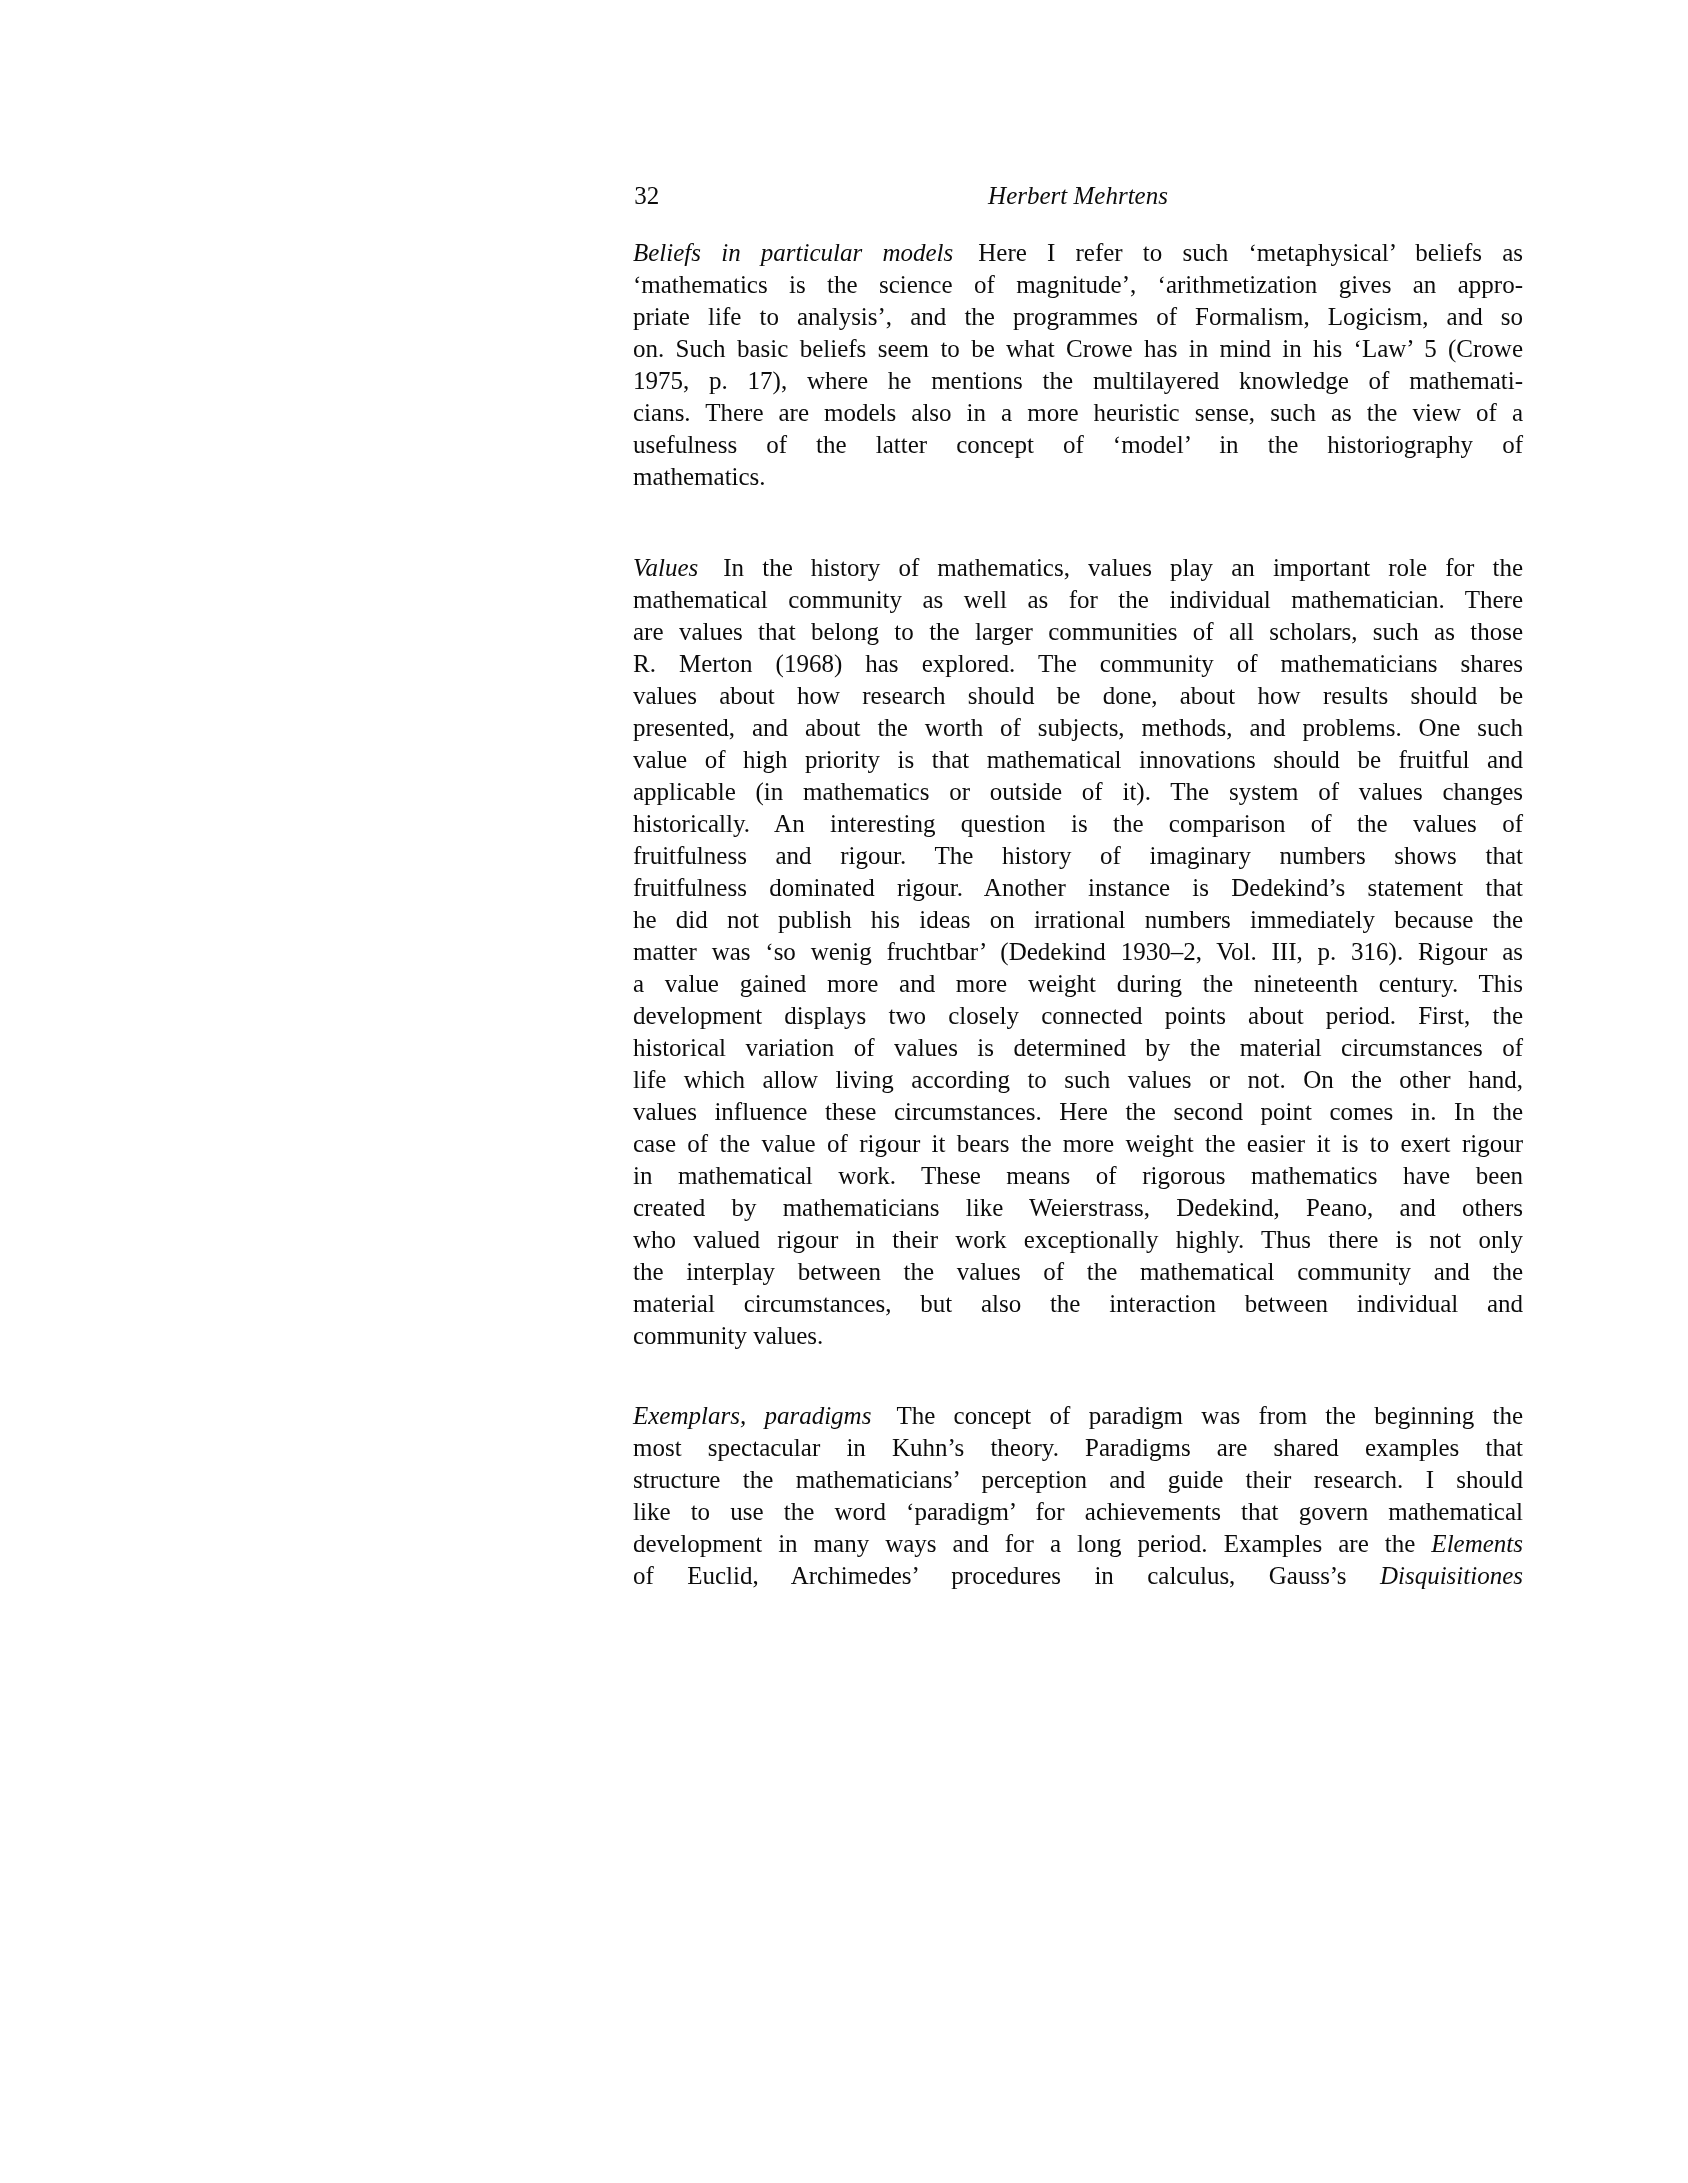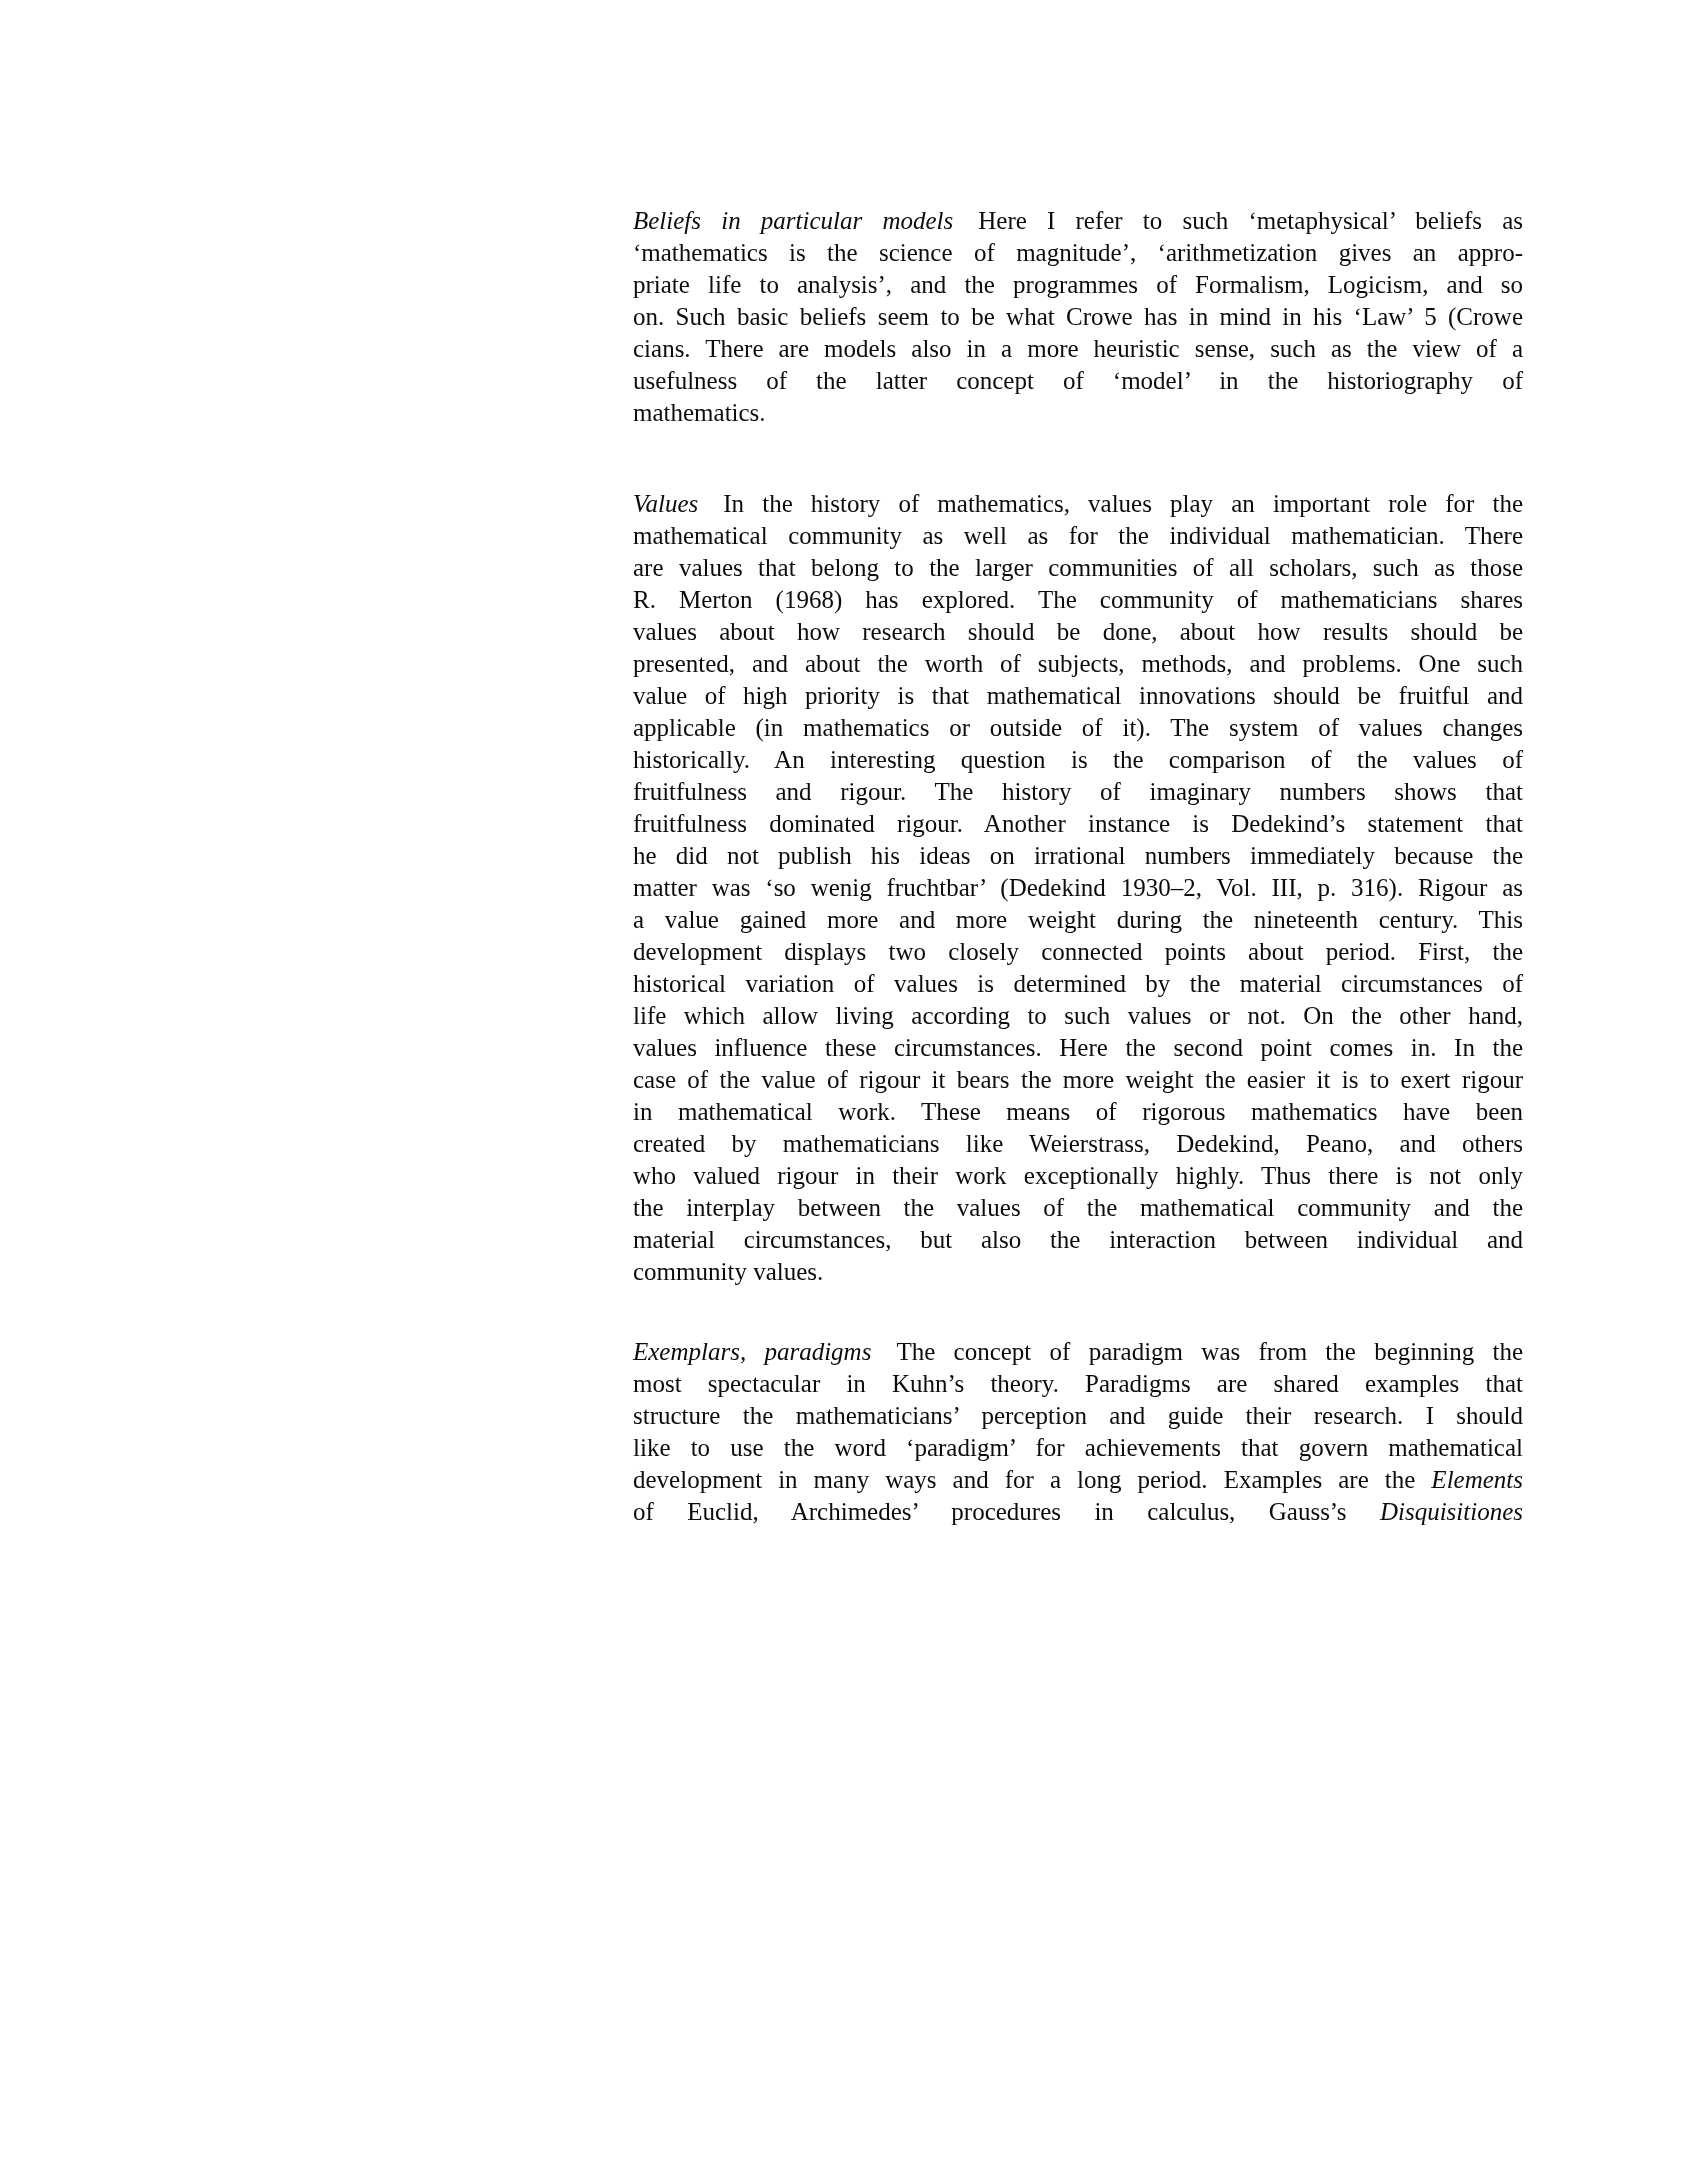--- a/index.html
+++ b/index.html
@@ -59,26 +59,31 @@
     -moz-text-align-last: left;
   }
   .seg.italic { font-style: italic; }
   .seg.lead { margin-right: 1.0em; }
 </style>
 </head>
 <body>
 
 <div class="page">
   <div class="text-block">
+    <div class="running-header">
+      <span class="pagenum">32</span>
+      <span class="runhead">Herbert Mehrtens</span>
+    </div>
     <div>
         <div class="paragraph p-0">
           <div class="line"><span class="seg italic lead">Beliefs in particular models</span><span class="seg">Here I refer to such ‘metaphysical’ beliefs as</span></div>
           <div class="line"><span class="seg">‘mathematics is the science of magnitude’, ‘arithmetization gives an appro-</span></div>
           <div class="line"><span class="seg">priate life to analysis’, and the programmes of Formalism, Logicism, and so</span></div>
           <div class="line"><span class="seg">on. Such basic beliefs seem to be what Crowe has in mind in his ‘Law’ 5 (Crowe</span></div>
+          <div class="line"><span class="seg">1975, p. 17), where he mentions the multilayered knowledge of mathemati-</span></div>
           <div class="line"><span class="seg">cians. There are models also in a more heuristic sense, such as the view of a</span></div>
           <div class="line"><span class="seg">usefulness of the latter concept of ‘model’ in the historiography of</span></div>
           <div class="line flush"><span class="seg">mathematics.</span></div>
         </div>
         <div class="paragraph p-1">
           <div class="line"><span class="seg italic lead">Values</span><span class="seg">In the history of mathematics, values play an important role for the</span></div>
           <div class="line"><span class="seg">mathematical community as well as for the individual mathematician. There</span></div>
           <div class="line"><span class="seg">are values that belong to the larger communities of all scholars, such as those</span></div>
           <div class="line"><span class="seg">R. Merton (1968) has explored. The community of mathematicians shares</span></div>
           <div class="line"><span class="seg">values about how research should be done, about how results should be</span></div>

